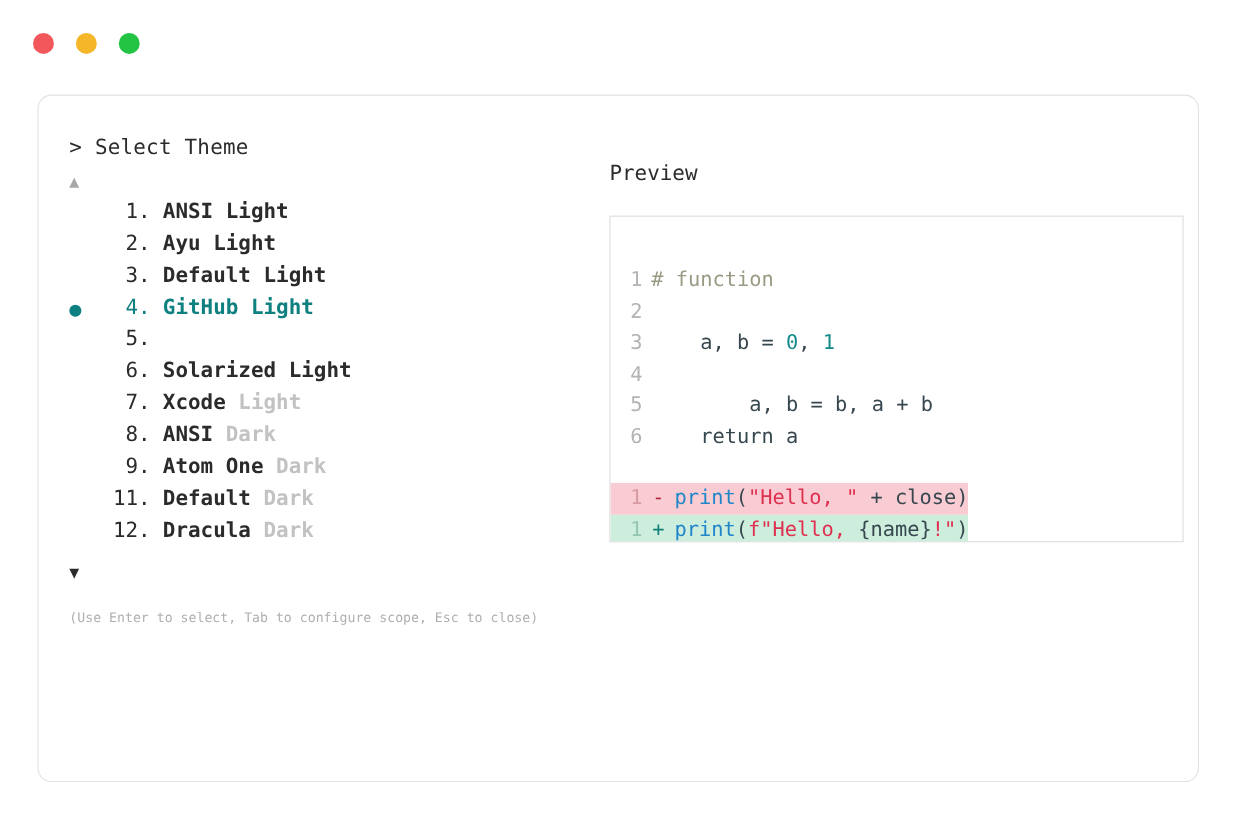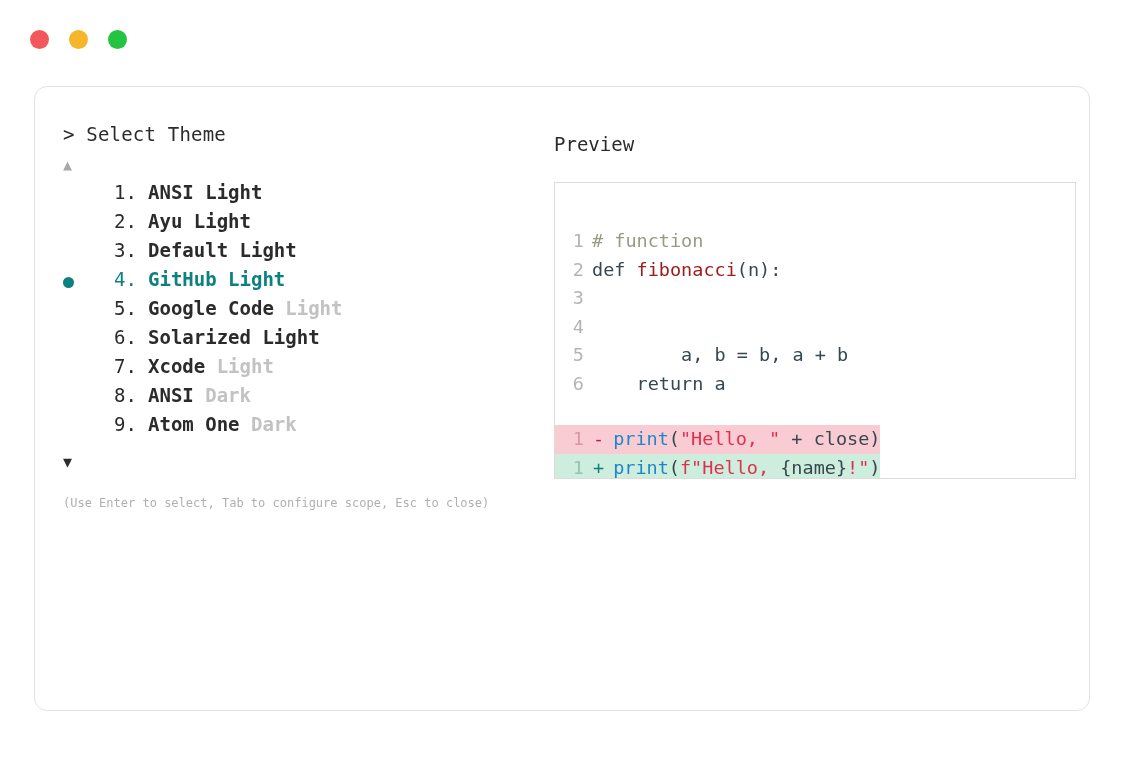--- a/index.html
+++ b/index.html
@@ -117,21 +117,21 @@
     margin-top: 24px;
     font-size: 12px;
     color: #b0b0b0;
     white-space: pre;
   }
 
   
   .right-pane {
     position: absolute;
     left: 507px;
-    top: 46px;
+    top: 60px;
     width: 530px;
     padding-left: 12px;
   }
   .preview-title {
     font-size: 19px;
     color: #2b2b2b;
   }
   .preview-box {
     margin-top: 27px;
     width: 522px;
@@ -208,41 +208,43 @@
 
     <div class="prompt-line">&gt; Select Theme</div>
 
     <div class="scroll-arrow up">▲</div>
 
     <div class="theme-list" id="theme-list">
         <div class="theme-row"><span class="bullet-cell"></span><span class="idx-cell">1.</span><span class="name-cell">ANSI <span class="variant strong">Light</span></span></div>
         <div class="theme-row"><span class="bullet-cell"></span><span class="idx-cell">2.</span><span class="name-cell">Ayu <span class="variant strong">Light</span></span></div>
         <div class="theme-row"><span class="bullet-cell"></span><span class="idx-cell">3.</span><span class="name-cell">Default <span class="variant strong">Light</span></span></div>
         <div class="theme-row selected"><span class="bullet-cell"><span class="bullet"></span></span><span class="idx-cell">4.</span><span class="name-cell">GitHub <span class="variant strong">Light</span></span></div>
-        <div class="theme-row"><span class="bullet-cell"></span><span class="idx-cell">5.</span><span class="name-cell">Google Code <span class="variant dim">Light</span></span></div>
+        <div class="theme-row"><span class="bullet-cell"></span><span class="idx-cell">5.</span></div>
         <div class="theme-row"><span class="bullet-cell"></span><span class="idx-cell">6.</span><span class="name-cell">Solarized <span class="variant strong">Light</span></span></div>
         <div class="theme-row"><span class="bullet-cell"></span><span class="idx-cell">7.</span><span class="name-cell">Xcode <span class="variant dim">Light</span></span></div>
         <div class="theme-row"><span class="bullet-cell"></span><span class="idx-cell">8.</span><span class="name-cell">ANSI <span class="variant dim">Dark</span></span></div>
         <div class="theme-row"><span class="bullet-cell"></span><span class="idx-cell">9.</span><span class="name-cell">Atom One <span class="variant dim">Dark</span></span></div>
+        <div class="theme-row"><span class="bullet-cell"></span><span class="idx-cell">11.</span><span class="name-cell">Default <span class="variant dim">Dark</span></span></div>
+        <div class="theme-row"><span class="bullet-cell"></span><span class="idx-cell">12.</span><span class="name-cell">Dracula <span class="variant dim">Dark</span></span></div>
       </div>
 
     <div class="scroll-arrow down">▼</div>
 
     <div class="footer-hint">(Use Enter to select, Tab to configure scope, Esc to close)</div>
   </div>
 
   <div class="right-pane">
     <div class="preview-title">Preview</div>
 
     <div class="preview-box">
       <div class="code-area">
         <div id="code-lines">
             <div class="code-line"><span class="ln">1</span><span class="code-text"><span class="tok-comment"># function</span></span></div>
-            <div class="code-line"><span class="ln">2</span><span class="code-text"><span class="tok-keyword">def </span><span class="tok-func">fibonacci</span><span class="tok-punct">(n):</span></span></div>
-            <div class="code-line"><span class="ln">3</span></div>
+            <div class="code-line"><span class="ln">2</span></div>
+            <div class="code-line"><span class="ln">3</span><span class="code-text"><span class="tok-plain">    a, b = </span><span class="tok-num">0</span><span class="tok-plain">, </span><span class="tok-num">1</span></span></div>
             <div class="code-line"><span class="ln">4</span></div>
             <div class="code-line"><span class="ln">5</span><span class="code-text"><span class="tok-plain">        a, b = b, a + b</span></span></div>
             <div class="code-line"><span class="ln">6</span><span class="code-text"><span class="tok-plain">    return a</span></span></div>
           </div>
         <div class="diff-block" id="diff-lines">
             <div class="diff-line removed"><span class="ln">1</span><span class="diff-sign">-</span><span><span class="tok-builtin">print</span><span class="tok-punct">(</span><span class="tok-string">"Hello, "</span><span class="tok-plain"> + close</span><span class="tok-punct">)</span></span></div>
             <div class="diff-line added"><span class="ln">1</span><span class="diff-sign">+</span><span><span class="tok-builtin">print</span><span class="tok-punct">(</span><span class="tok-string">f"Hello, </span><span class="tok-plain">{name}</span><span class="tok-string">!"</span><span class="tok-punct">)</span></span></div>
           </div>
       </div>
     </div>

